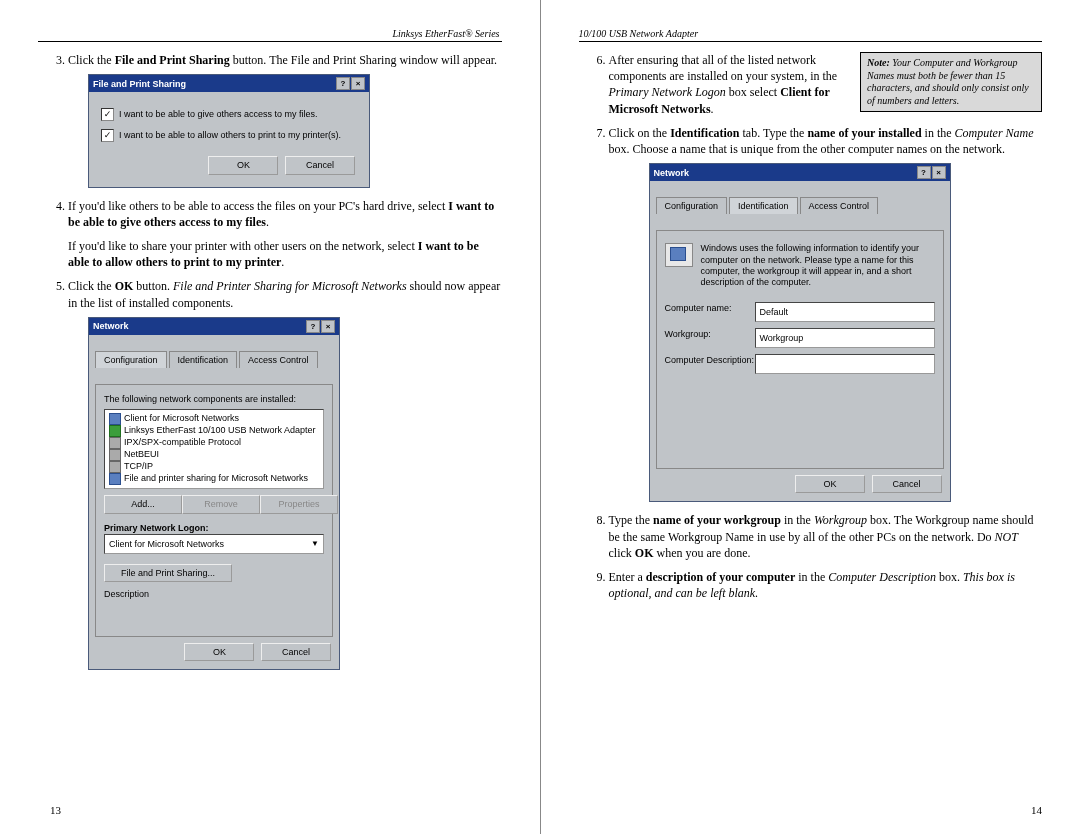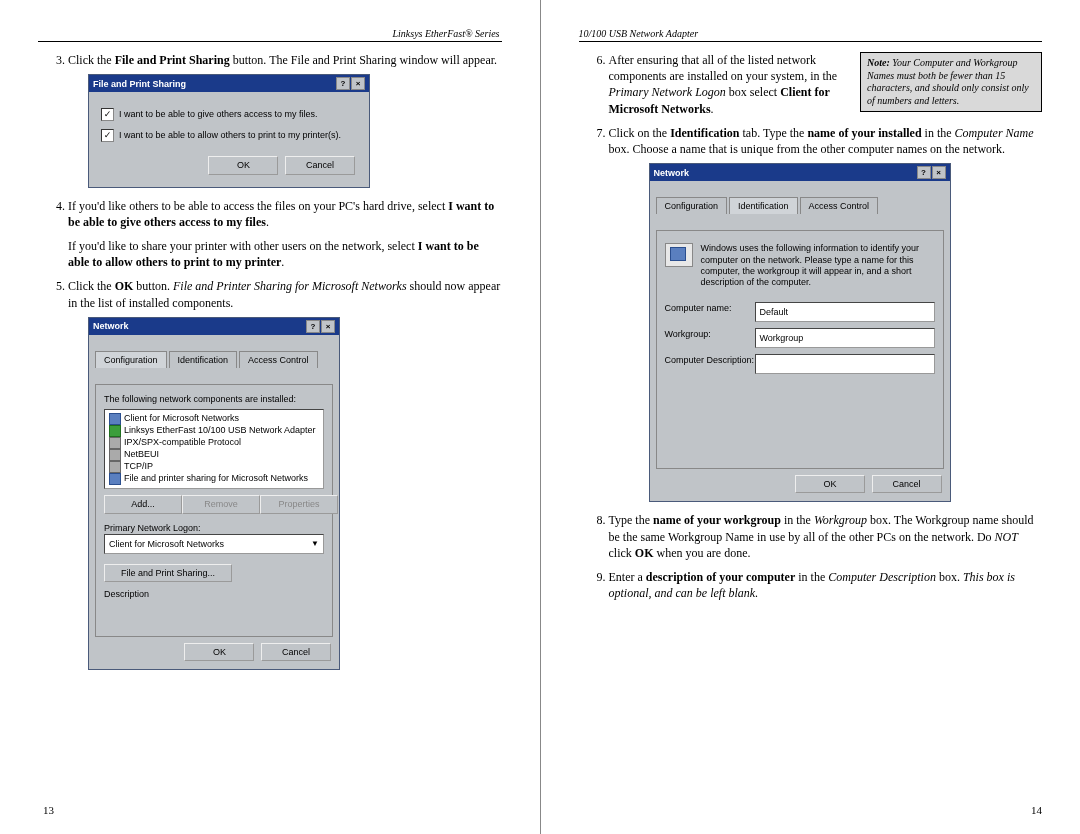--- a/index.html
+++ b/index.html
@@ -53,21 +53,21 @@
     font-style: italic;
     padding: 4px 6px;
     line-height: 1.25;
   }
   .note-label { font-weight: bold; }
   .pagenum {
     position: absolute;
     bottom: 18px;
     font-size: 11px;
   }
-  .pagenum-left { left: 43px; }
+  .pagenum-left { left: 50px; }
   .pagenum-right { right: 38px; }
 
   
   .win {
     font-family: Tahoma, Arial, sans-serif;
     font-size: 9px;
     background: #c0c4c8;
     border: 1px solid #4a5a7a;
     color: #000;
     margin: 6px 0 10px 20px;
@@ -246,21 +246,21 @@
             <div><span class="icon gray"></span><span>IPX/SPX-compatible Protocol</span></div>
             <div><span class="icon gray"></span><span>NetBEUI</span></div>
             <div><span class="icon gray"></span><span>TCP/IP</span></div>
             <div><span class="icon"></span><span>File and printer sharing for Microsoft Networks</span></div>
           </div>
           <div class="small-row-btns">
             <span class="btn">Add...</span>
             <span class="btn dis">Remove</span>
             <span class="btn dis">Properties</span>
           </div>
-          <div style="font-size:9px;">Primary Network Logon:</div>
+          <div style="font-size:9px;font-weight:bold;">Primary Network Logon:</div>
           <div class="dropdown">
             <span>Client for Microsoft Networks</span>
             <span class="arrow">▼</span>
           </div>
           <div style="margin:10px 0 6px 0;text-decoration:underline;">
             <span class="btn" style="min-width:110px;">File and Print Sharing...</span>
           </div>
           <div class="desc-row">
             <label>Description</label>
             <div style="height:26px;"></div>

